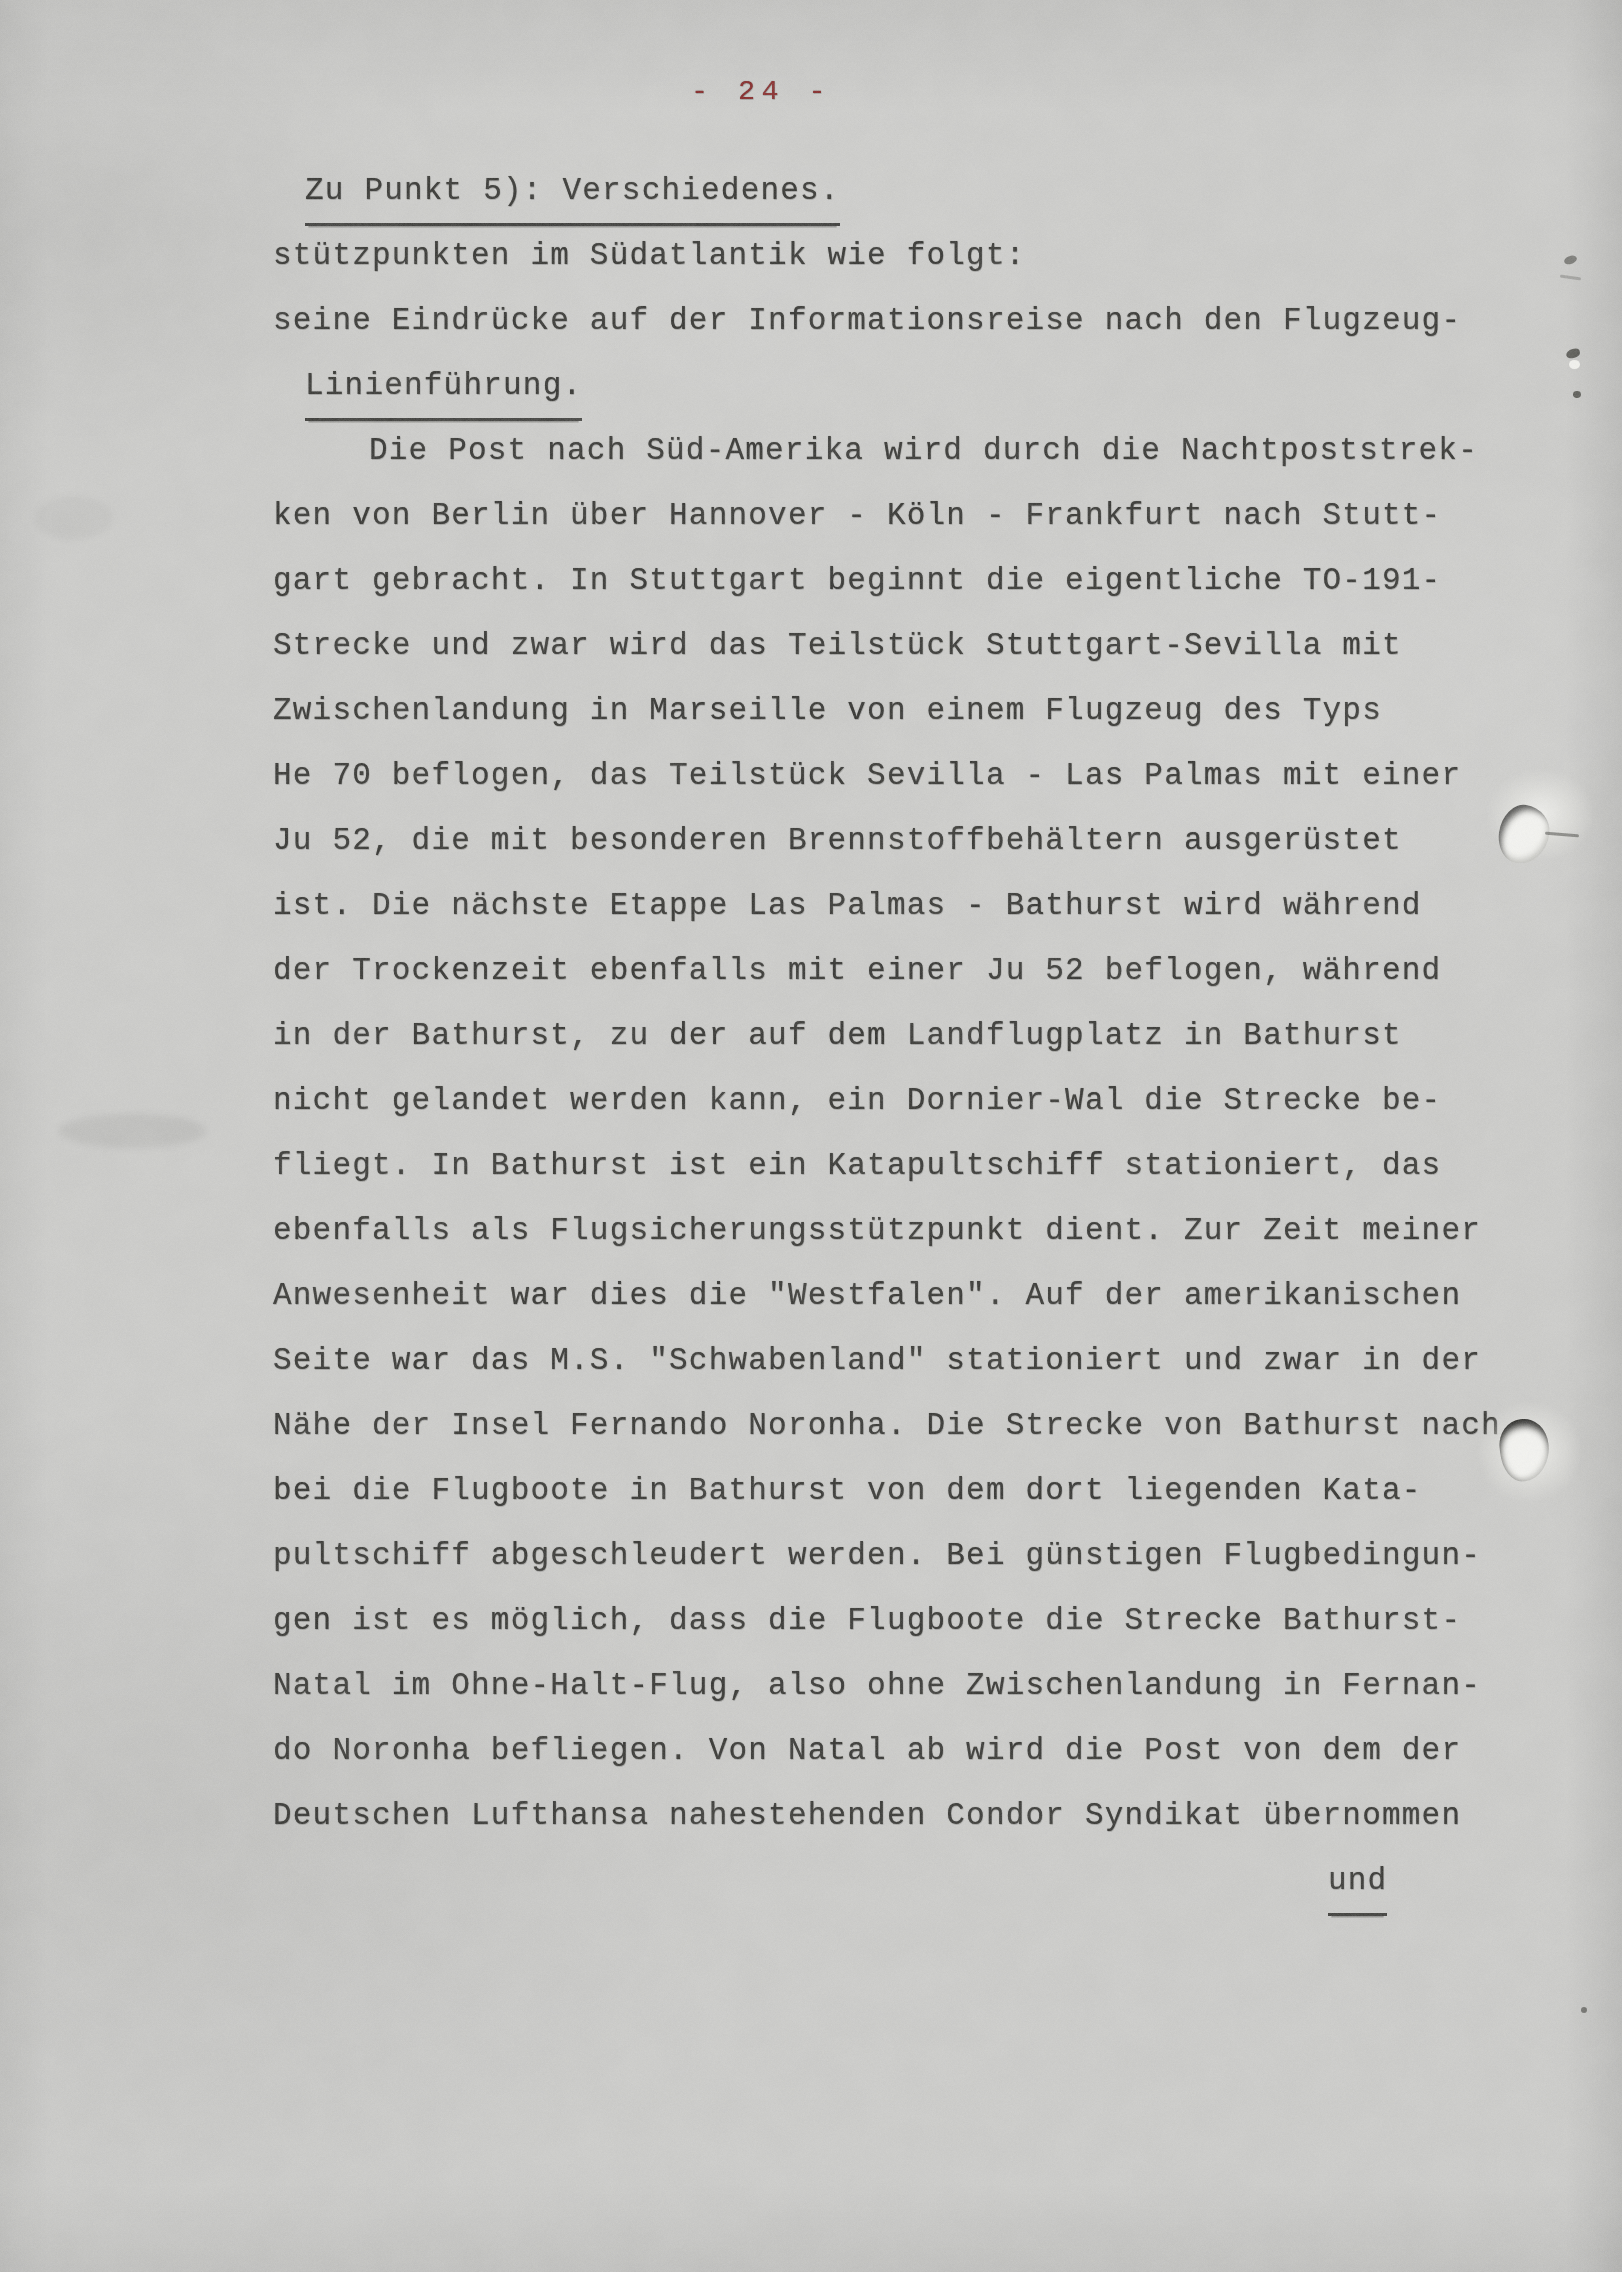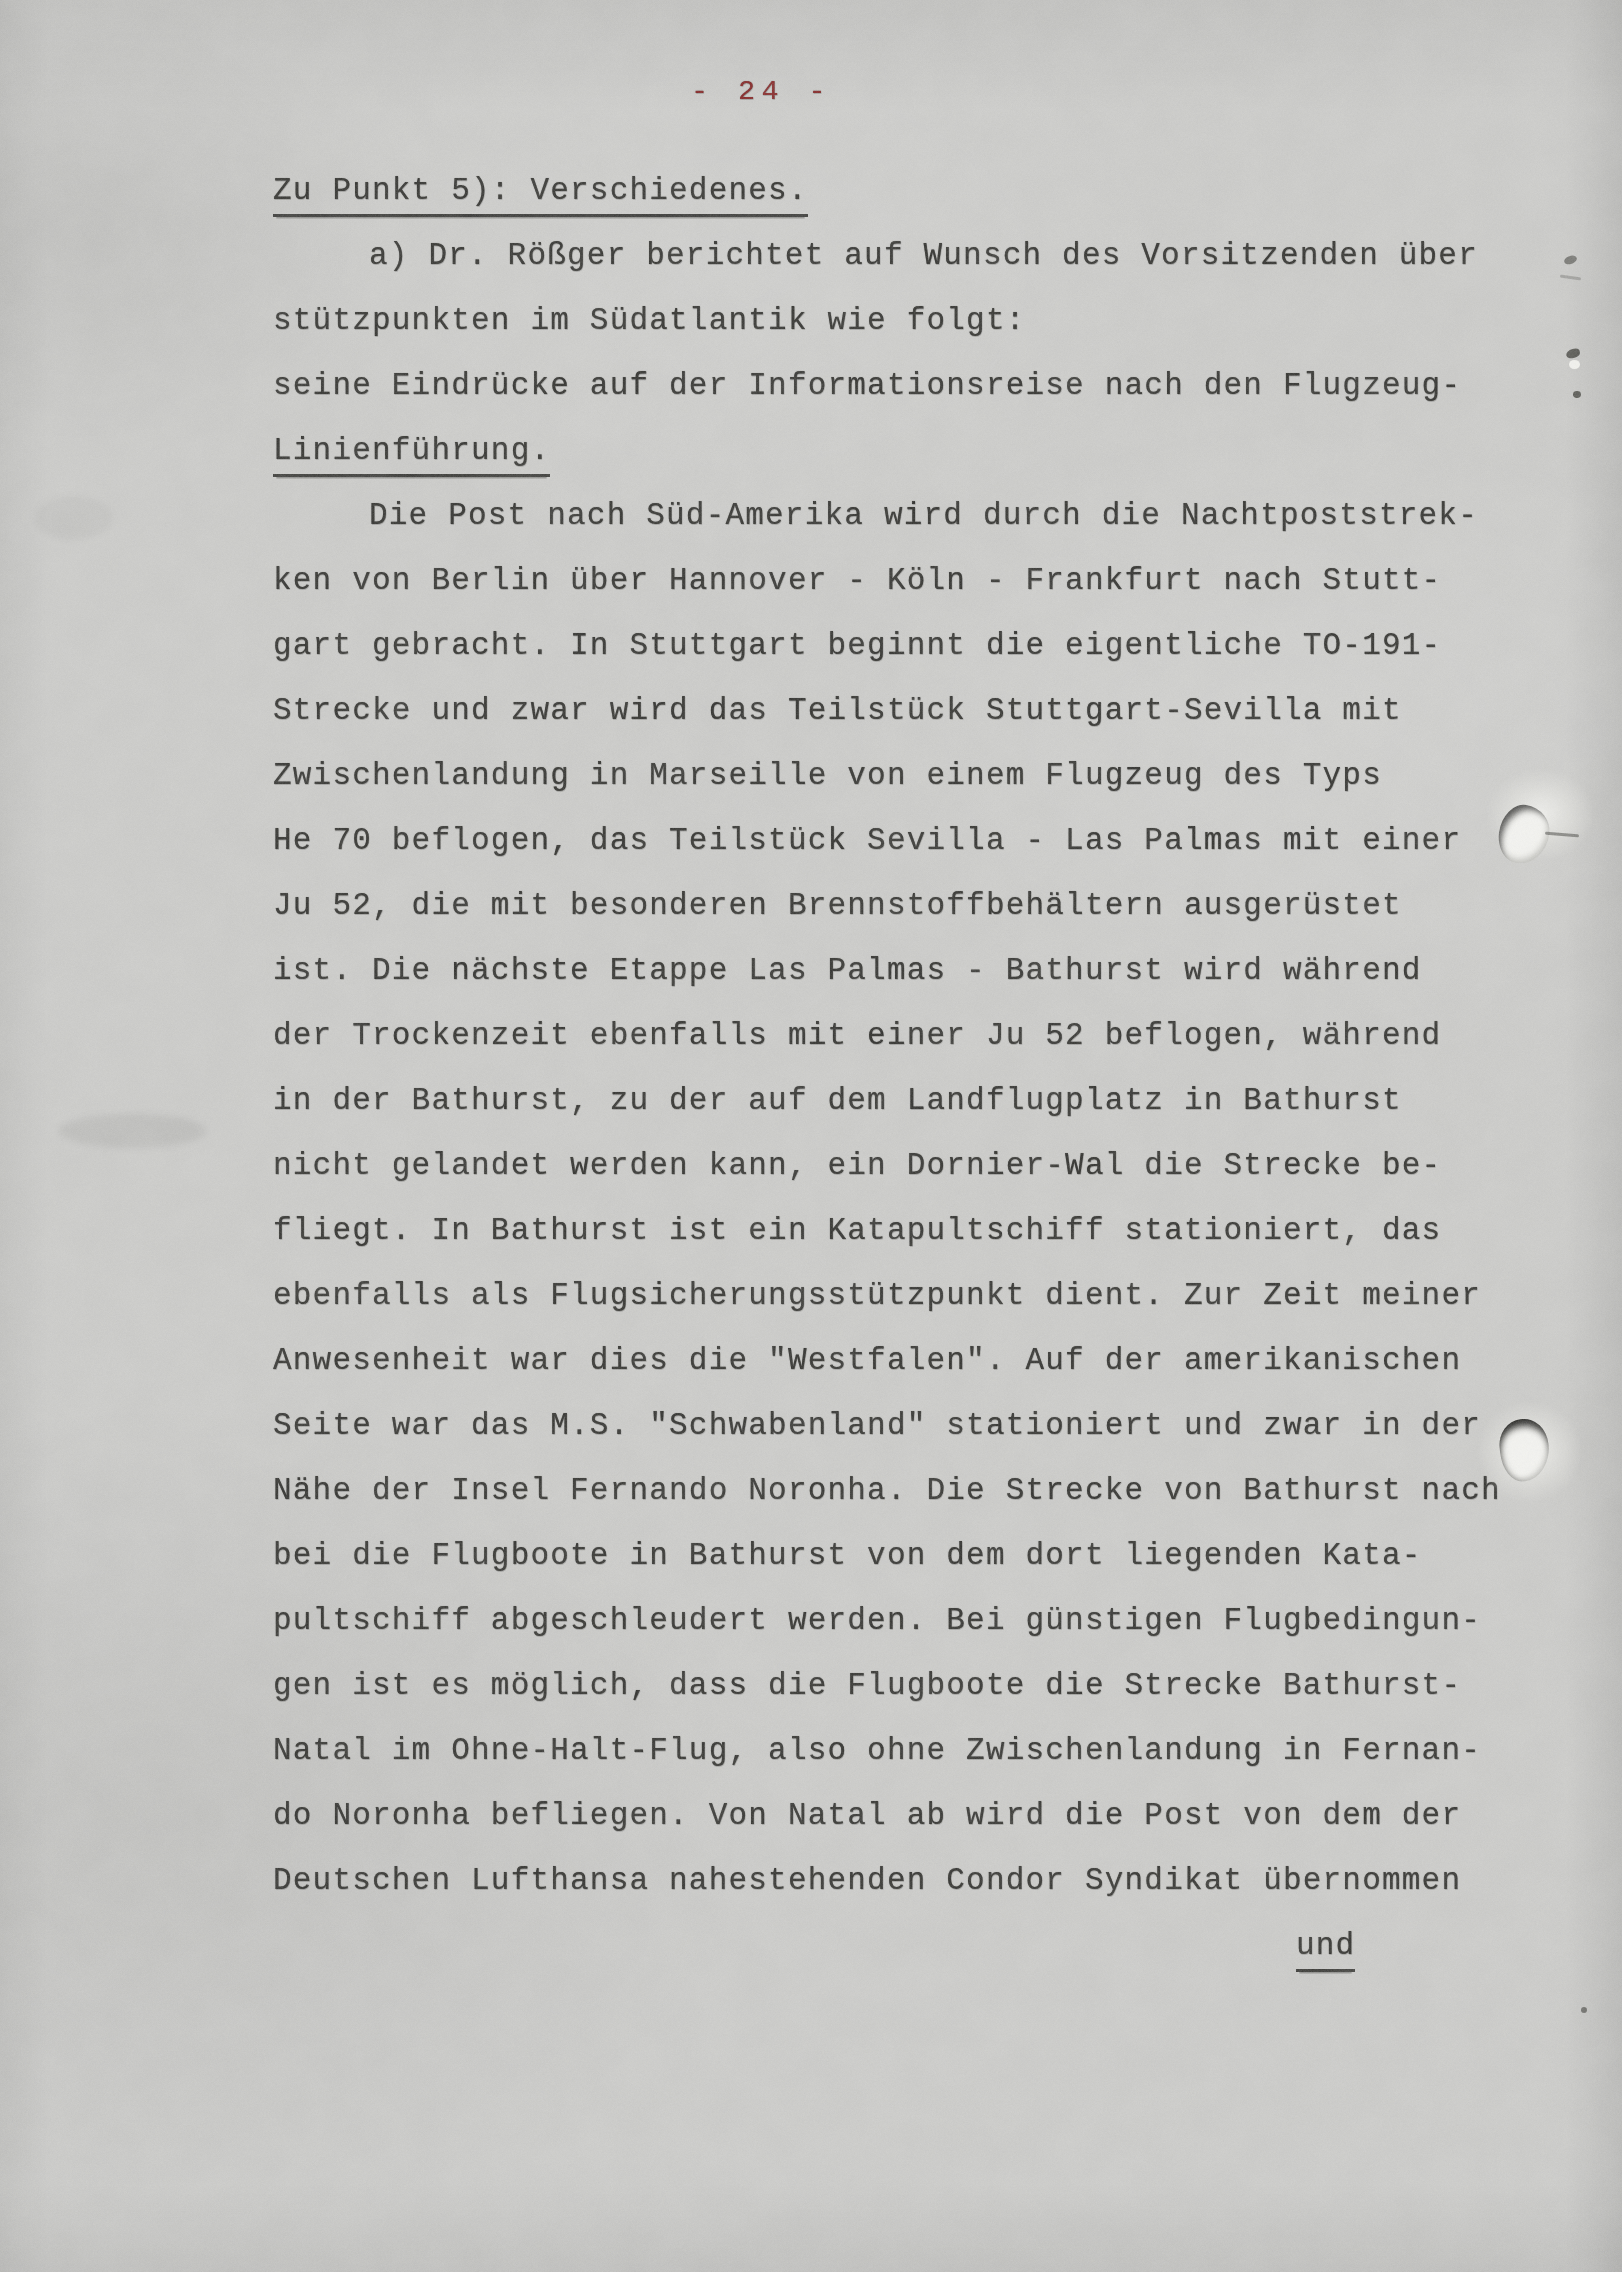--- a/index.html
+++ b/index.html
@@ -41,22 +41,23 @@
     color: #2b2b28;
     text-shadow: 0 0 1px rgba(43,43,40,0.5), 0.5px 0.6px 0 rgba(43,43,40,0.22);
     letter-spacing: 1.2px;
   }
   .line { height: 65px; line-height: 65px; white-space: pre; }
   .line.indent { padding-left: 96px; }
   .line.far-right { padding-left: 1023px; font-family: Liberation Mono, monospace; }
   .lt { display: inline-block; line-height: normal; vertical-align: baseline; }
   .lt.u {
     border-bottom: 3.9px solid rgba(30,30,27,0.88);
-    padding-bottom: 6px;
+    padding-bottom: 15px;
     box-shadow: 0 4.9px 0 -3.4px rgba(30,30,27,0.35);
+    margin-left: 32px;
   }
 
   
   .hole-halo {
     position: absolute; pointer-events: none;
     background: radial-gradient(closest-side, rgba(240,240,237,0.95), rgba(228,228,224,0.6) 55%, rgba(220,220,216,0) 100%);
     border-radius: 50%;
   }
   .hole {
     position: absolute;
@@ -108,21 +109,20 @@
 </style>
 </head>
 <body style="background: rgb(200, 200, 198);">
 
 <div class="vignette"></div>
 
 <div class="page-number">- 24 -</div>
 
 <div class="doc-lines" style="color: rgb(43, 43, 40);">
     <div class="line"><span class="lt u">Zu Punkt 5): Verschiedenes.</span></div>
-    <div class="line indent"><span class="lt">a) Dr. Rößger berichtet auf Wunsch des Vorsitzenden über</span></div>
     <div class="line"><span class="lt">stützpunkten im Südatlantik wie folgt:</span></div>
     <div class="line"><span class="lt">seine Eindrücke auf der Informationsreise nach den Flugzeug-</span></div>
     <div class="line"><span class="lt u">Linienführung.</span></div>
     <div class="line indent"><span class="lt">Die Post nach Süd-Amerika wird durch die Nachtpoststrek-</span></div>
     <div class="line"><span class="lt">ken von Berlin über Hannover - Köln - Frankfurt nach Stutt-</span></div>
     <div class="line"><span class="lt">gart gebracht. In Stuttgart beginnt die eigentliche TO-191-</span></div>
     <div class="line"><span class="lt">Strecke und zwar wird das Teilstück Stuttgart-Sevilla mit</span></div>
     <div class="line"><span class="lt">Zwischenlandung in Marseille von einem Flugzeug des Typs</span></div>
     <div class="line"><span class="lt">He 70 beflogen, das Teilstück Sevilla - Las Palmas mit einer</span></div>
     <div class="line"><span class="lt">Ju 52, die mit besonderen Brennstoffbehältern ausgerüstet</span></div>

